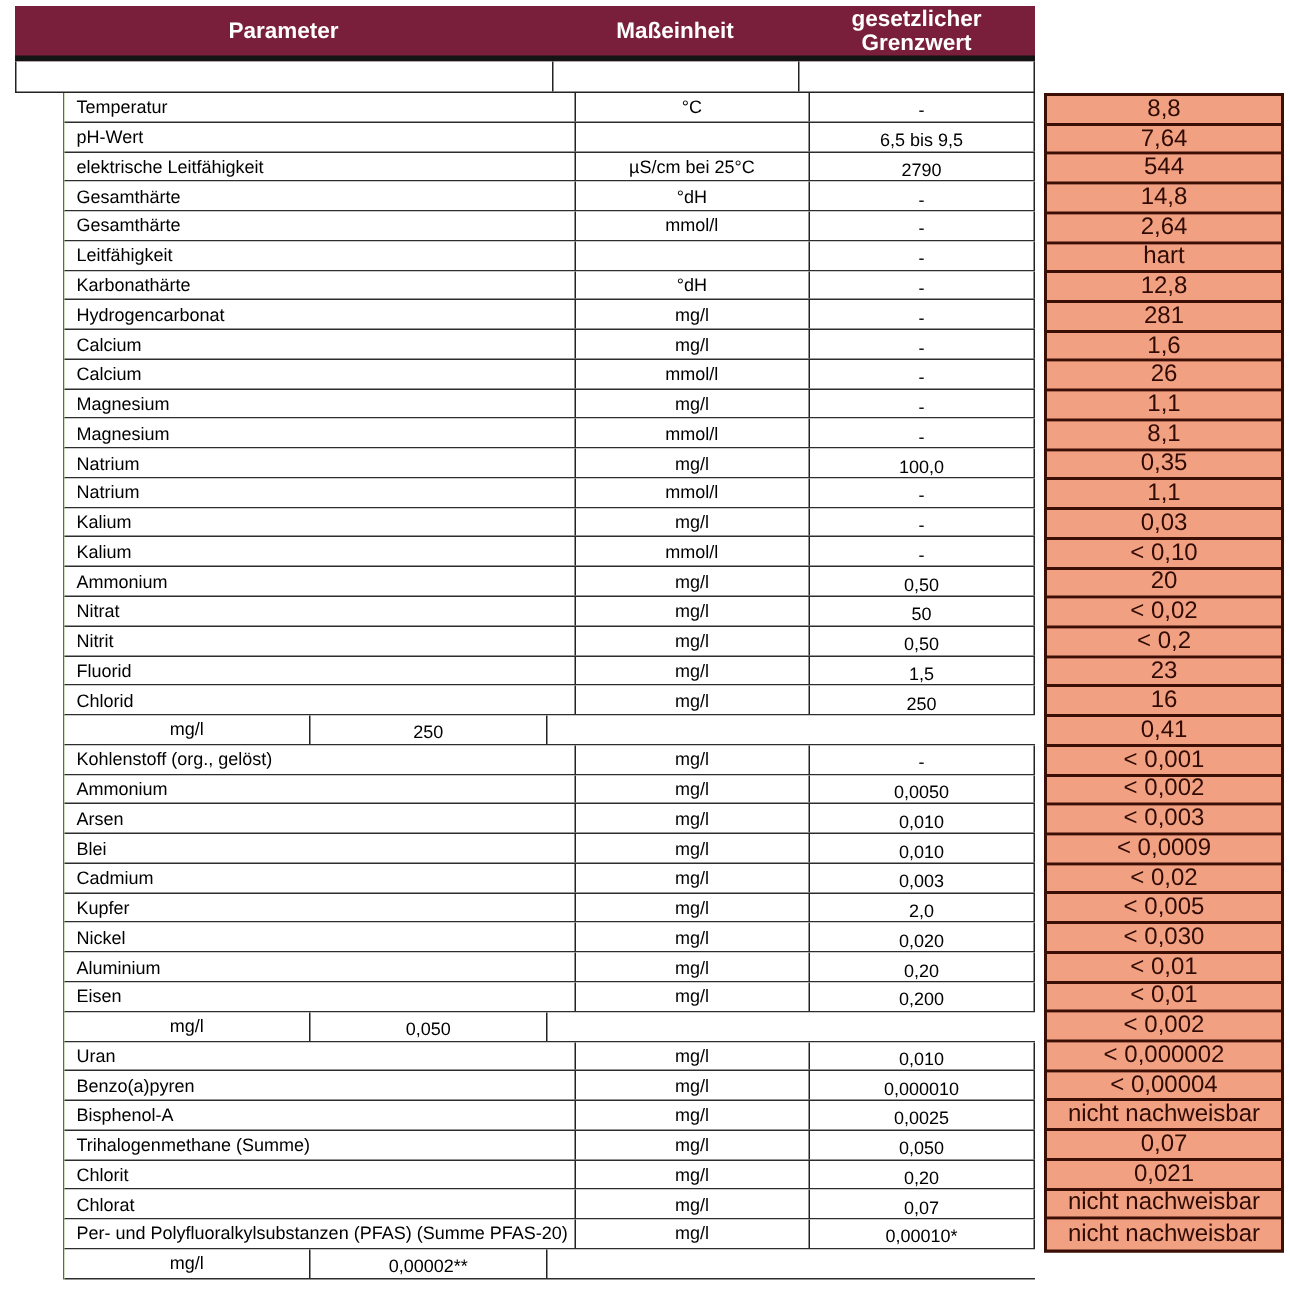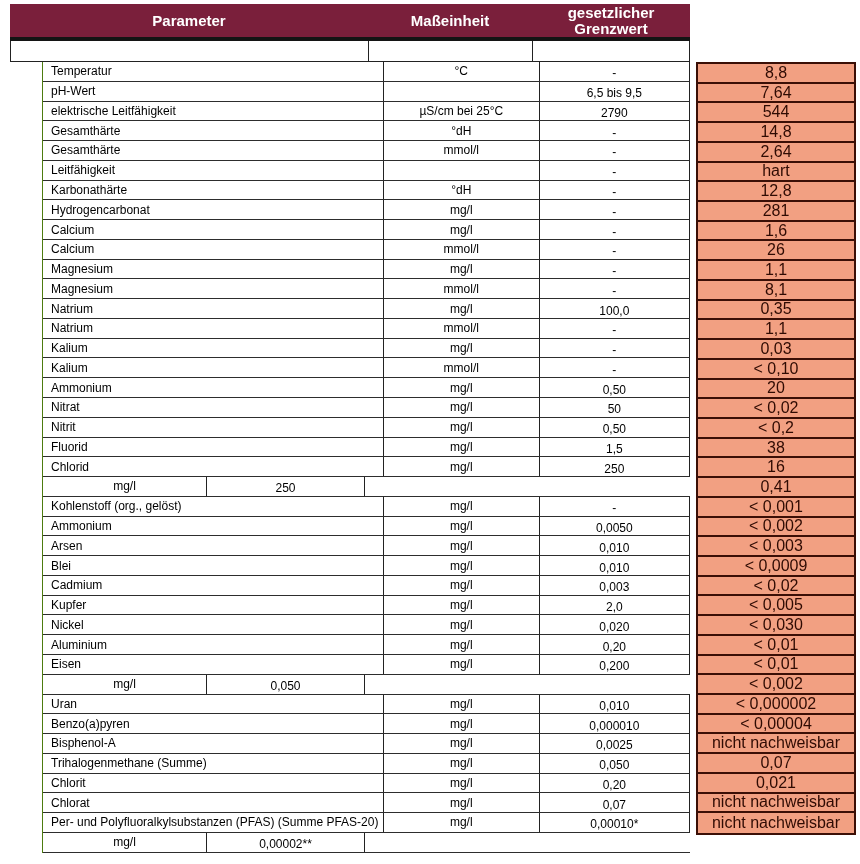--- a/index.html
+++ b/index.html
@@ -403,21 +403,21 @@
     <div class="vcell">26</div>
     <div class="vcell">1,1</div>
     <div class="vcell">8,1</div>
     <div class="vcell">0,35</div>
     <div class="vcell">1,1</div>
     <div class="vcell">0,03</div>
     <div class="vcell">&lt; 0,10</div>
     <div class="vcell">20</div>
     <div class="vcell">&lt; 0,02</div>
     <div class="vcell">&lt; 0,2</div>
-    <div class="vcell">38</div>
+    <div class="vcell">23</div>
     <div class="vcell">16</div>
     <div class="vcell">0,41</div>
     <div class="vcell">&lt; 0,001</div>
     <div class="vcell">&lt; 0,002</div>
     <div class="vcell">&lt; 0,003</div>
     <div class="vcell">&lt; 0,0009</div>
     <div class="vcell">&lt; 0,02</div>
     <div class="vcell">&lt; 0,005</div>
     <div class="vcell">&lt; 0,030</div>
     <div class="vcell">&lt; 0,01</div>

